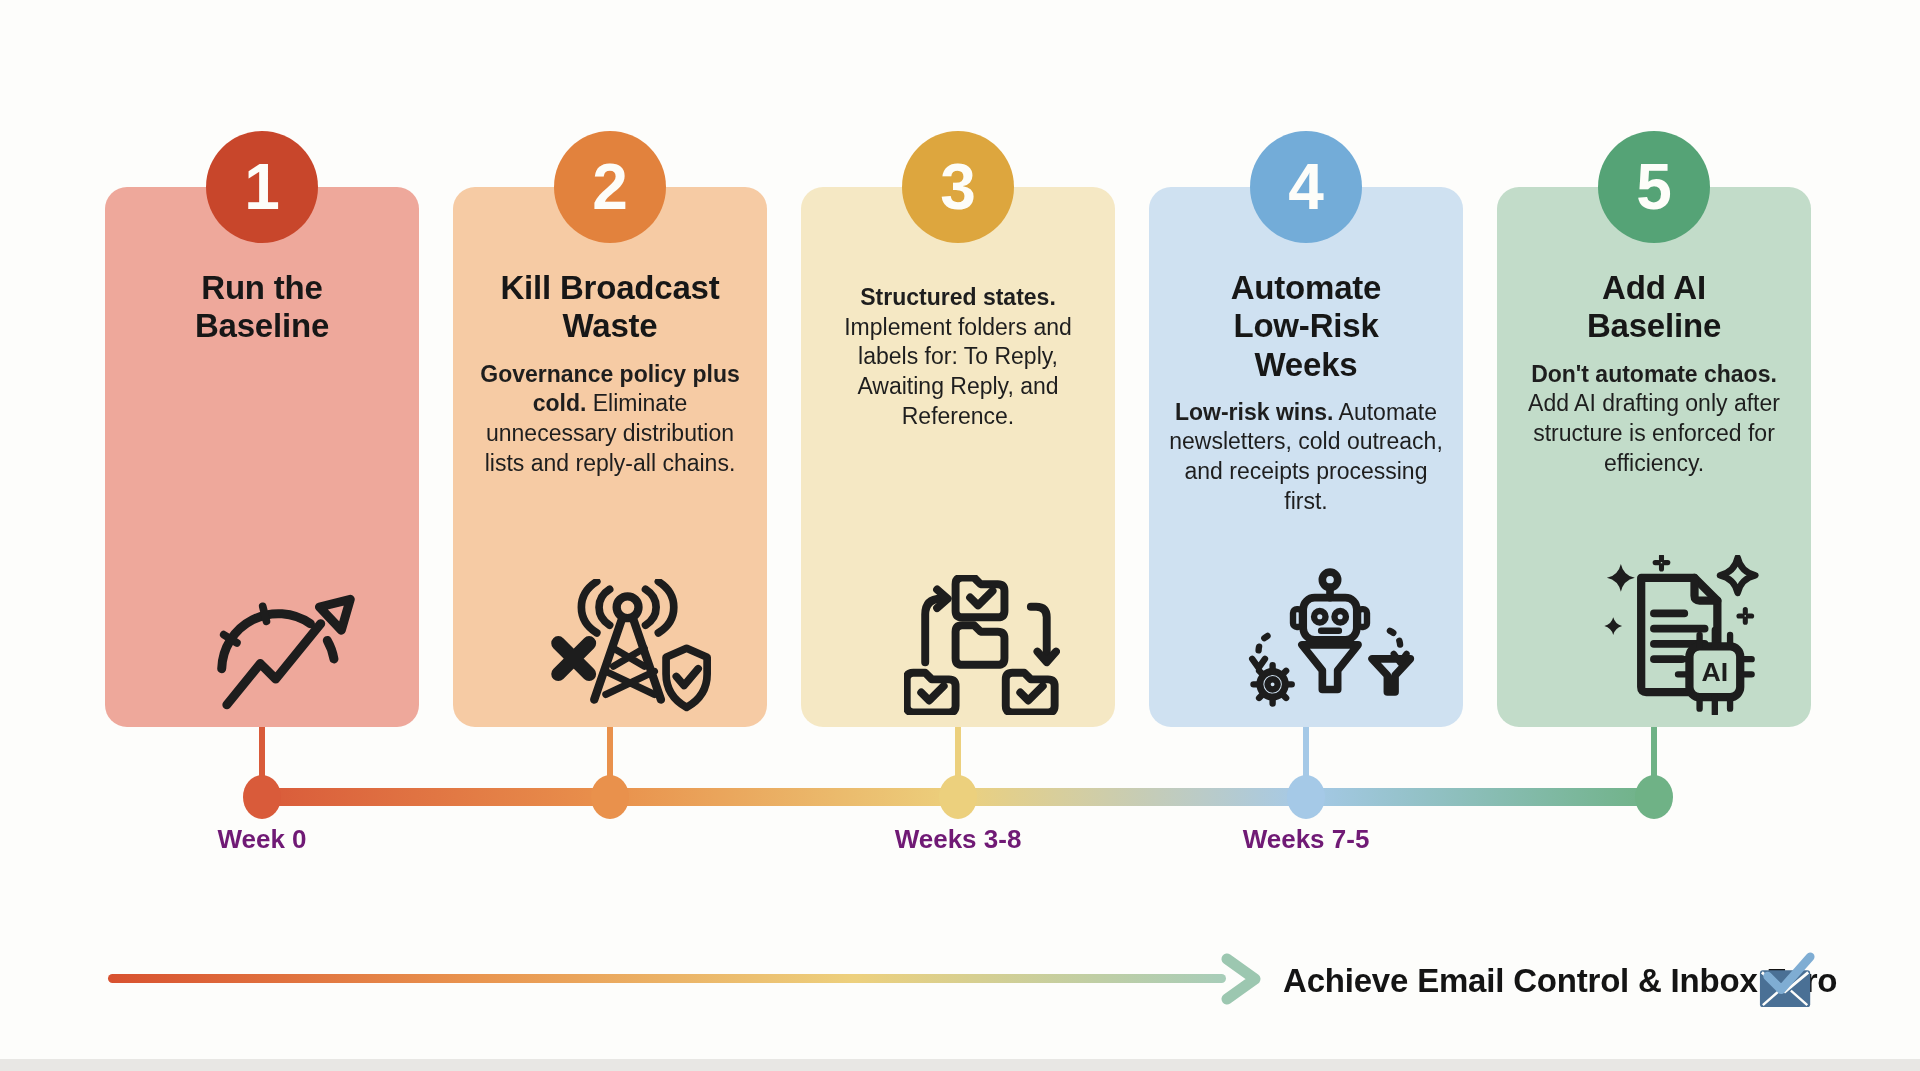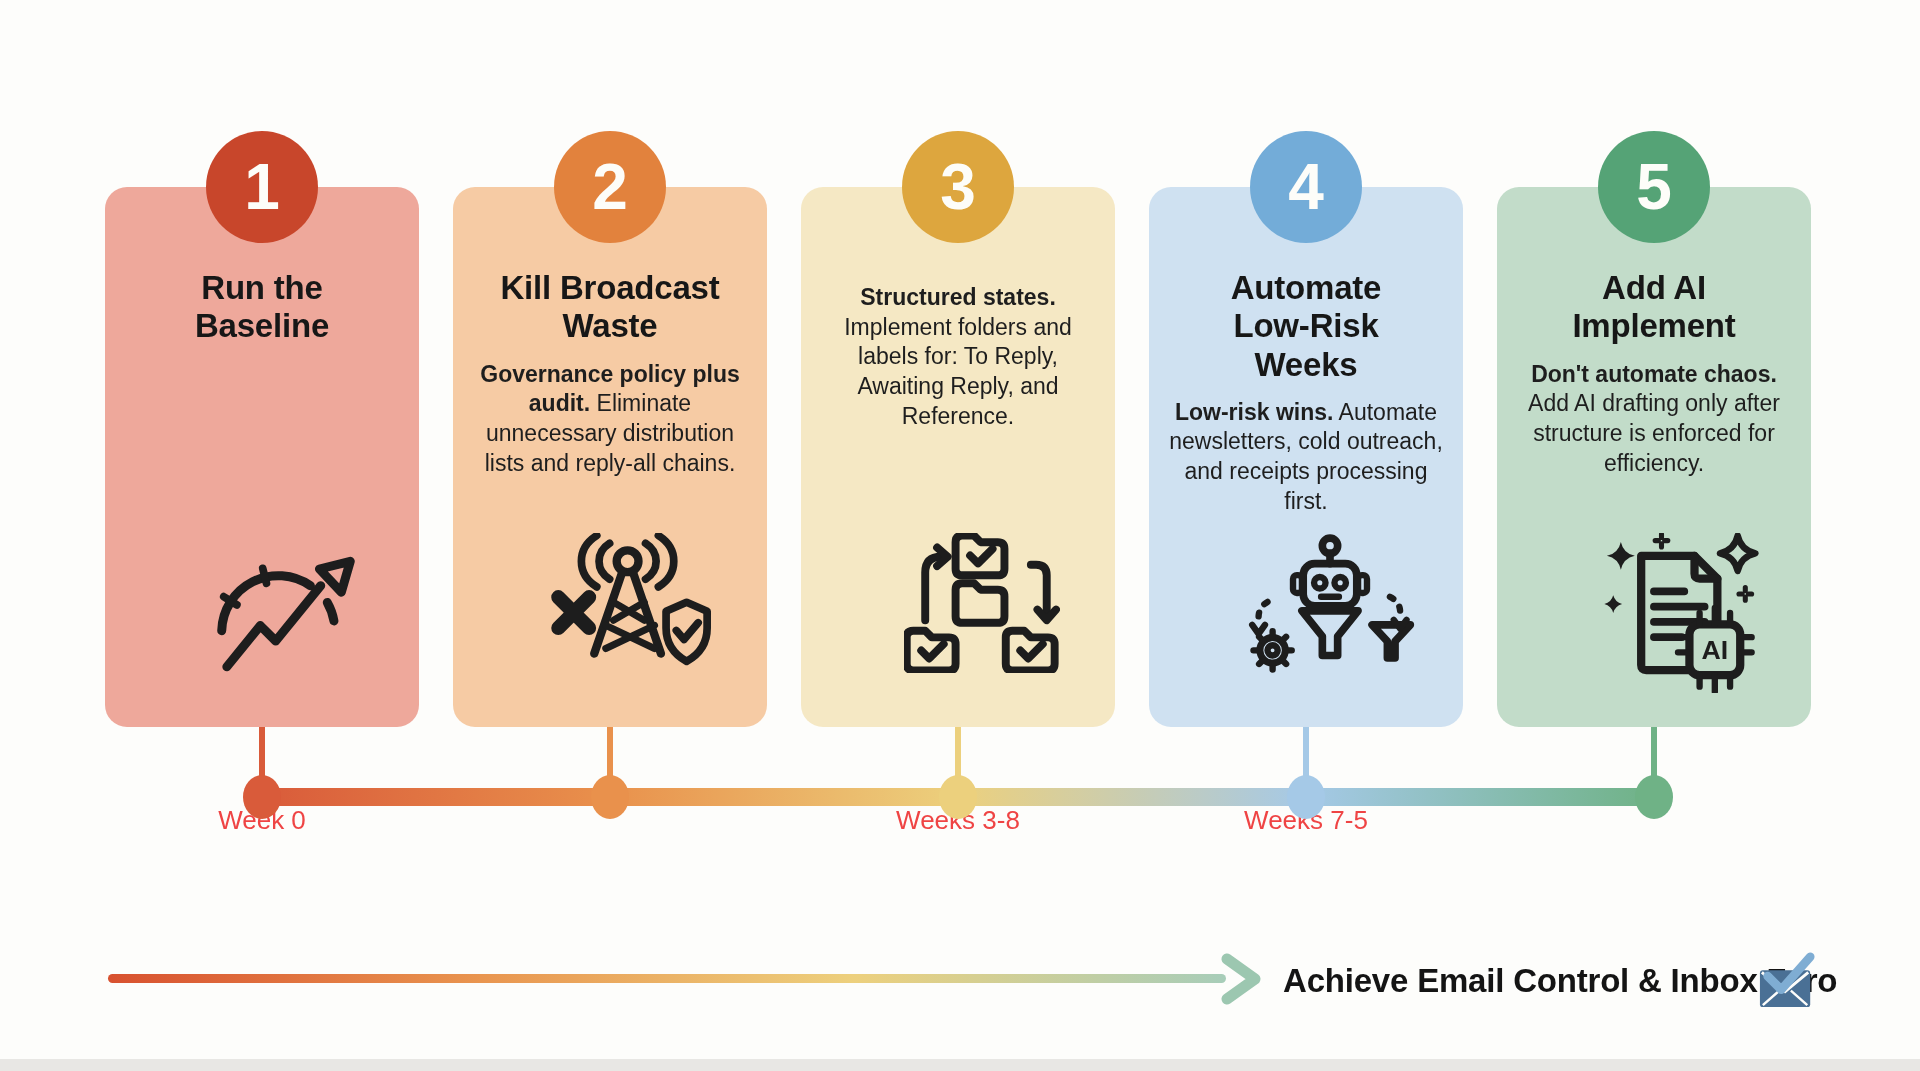--- a/index.html
+++ b/index.html
@@ -37,29 +37,29 @@
     font-size:33px; line-height:1.16; font-weight:bold; color:#171717;
     letter-spacing:-0.2px;
   }
   .card p {
     margin:14px auto 0; max-width:286px;
     font-size:23px; line-height:1.29; color:#1e1e1e;
   }
   .card p .lead { font-weight:bold; }
   .icon-wrap {
     position:absolute; bottom:12px; left:0; right:0; height:182px;
-    display:flex; align-items:flex-start; justify-content:center;margin-left:48px;
+    display:flex; align-items:flex-end; justify-content:center;margin-left:48px;
   }
   .lineart { stroke:#1d1d1d; fill:none; stroke-linecap:round; stroke-linejoin:round; }
 
   .stem { position:absolute; top:596px; left:171px; width:6px; height:56px; background:var(--dot,#999); }
   .dot  { position:absolute; top:644px; left:155px; width:38px; height:44px; border-radius:50%;
           background:var(--dot,#999); z-index:2; }
-  .week { position:absolute; top:674px; left:0; width:100%; text-align:center;
-          font-size:26px; color:#ef4444; font-weight:400; }
+  .week { position:absolute; top:693px; left:0; width:100%; text-align:center;
+          font-size:26px; color:#701a75; font-weight:700; }
 
   
   #timeline-bar {
     position:absolute; left:262px; top:788px; width:1392px; height:18px;
     border-radius:9px; z-index:1;
   }
 
   
   #footer-line {
     position:absolute; left:108px; top:974px; width:1118px; height:9px;
@@ -99,21 +99,21 @@
     </div>
     <div class="stem"></div>
     <div class="dot"></div>
     <div class="week">Week 0</div>
   </div>
 
   <div class="col col-2" style="--accent: #E2823D; --card: #F6CBA4; --dot: #E9914C;">
     <div class="badge">2</div>
     <div class="card">
       <h2>Kill Broadcast Waste</h2>
-      <p><span class="lead">Governance policy plus audit.</span><span> Eliminate unnecessary distribution lists and reply-all chains.</span></p>
+      <p><span class="lead">Governance policy plus cold.</span><span> Eliminate unnecessary distribution lists and reply-all chains.</span></p>
       <div class="icon-wrap">
         <svg width="172" height="136" viewBox="0 0 134 106" class="lineart" stroke-width="6.5">
           <circle cx="62" cy="22" r="8.5"></circle>
           <path d="M58,30 L36,94"></path>
             <path d="M66,30 L88,94"></path>
           <path d="M51,54 L75,68 M75,54 L51,68" stroke-width="5.5"></path>
           <path d="M45,72 L83,90 M83,72 L45,90" stroke-width="5.5"></path>
           <path d="M48,8 C37,15 37,29 48,36" stroke-width="6"></path>
           <path d="M38,2 C22,12 22,32 38,42" stroke-width="6"></path>
           <path d="M76,8 C87,15 87,29 76,36" stroke-width="6"></path>
@@ -189,21 +189,21 @@
       </div>
     </div>
     <div class="stem"></div>
     <div class="dot"></div>
     <div class="week">Weeks 7-5</div>
   </div>
 
   <div class="col col-5" style="--accent: #55A376; --card: #C2DCC9; --dot: #6FB286;">
     <div class="badge">5</div>
     <div class="card">
-      <h2>Add AI Implement</h2>
+      <h2>Add AI Baseline</h2>
       <p><span class="lead">Don't automate chaos.</span><span> Add AI drafting only after structure is enforced for efficiency.</span></p>
       <div class="icon-wrap">
         <svg width="166" height="160" viewBox="0 0 130 126" class="lineart" stroke-width="6.5">
           <path d="M36,18 H78 L96,36 V104 Q96,108 92,108 H40 Q36,108 36,104 Z"></path>
           <path d="M78,18 V32 Q78,36 82,36 H96"></path>
           <path d="M46,46 H70 M46,58 H86 M46,70 H86 M46,82 H68" stroke-width="6"></path>
           <rect x="74" y="72" width="40" height="40" rx="8" fill="#C2DCC9"></rect>
           <path d="M82,72 V63 M94,72 V59 M106,72 V63 M82,112 V121 M94,112 V125 M106,112 V121 M74,82 H65 M74,94 H65 M114,82 H123 M114,94 H123" stroke-width="5"></path>
           <text x="94" y="99" text-anchor="middle" font-family="Liberation Sans, sans-serif" font-size="21" font-weight="bold" fill="#1d1d1d" stroke="none">AI</text>
           <path d="M20,7 Q22,16 31,18 Q22,20 20,29 Q18,20 9,18 Q18,16 20,7 Z" fill="#1d1d1d" stroke="none"></path>

